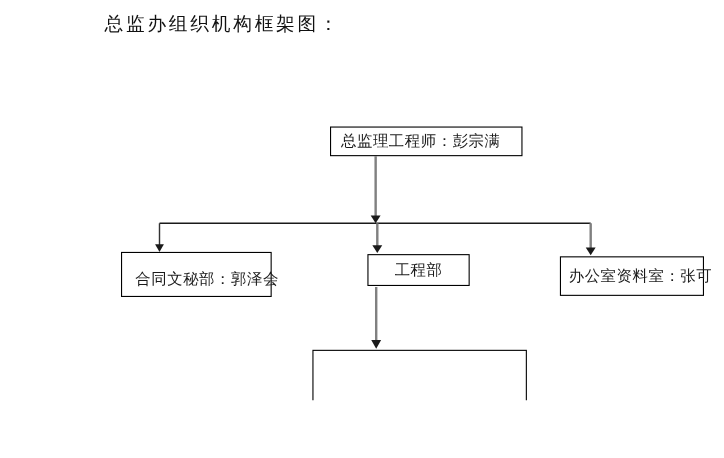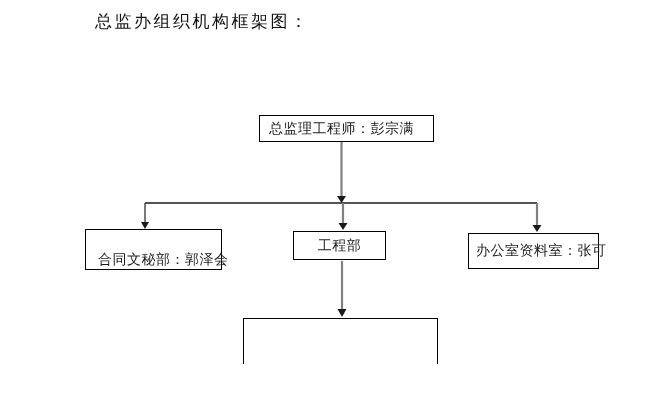--- a/index.html
+++ b/index.html
@@ -35,31 +35,32 @@
   .node {
     position: absolute;
     box-sizing: border-box;
     border: 1.5px solid #000000;
     background: #ffffff;
     font-size: 14px;
     letter-spacing: 0.5px;
     display: flex;
     align-items: center;
     white-space: nowrap;
+    margin-left: 41px;
   }
   .node-root {
     left: 259px; top: 115px;
     width: 175px; height: 27px;
     padding-left: 9px;
   }
   .node-left {
-    left: 85px; top: 229px;
+    left: 69px; top: 229px;
     width: 137px; height: 41px;
     padding-left: 12px;
-    align-items: flex-end;
+    align-items: center;
     padding-top: 8px;
   }
   .node-mid {
     left: 293px; top: 231px;
     width: 93px; height: 29px;
     justify-content: center;
   }
   .node-right {
     left: 468px; top: 233px;
     width: 131px; height: 36px;

